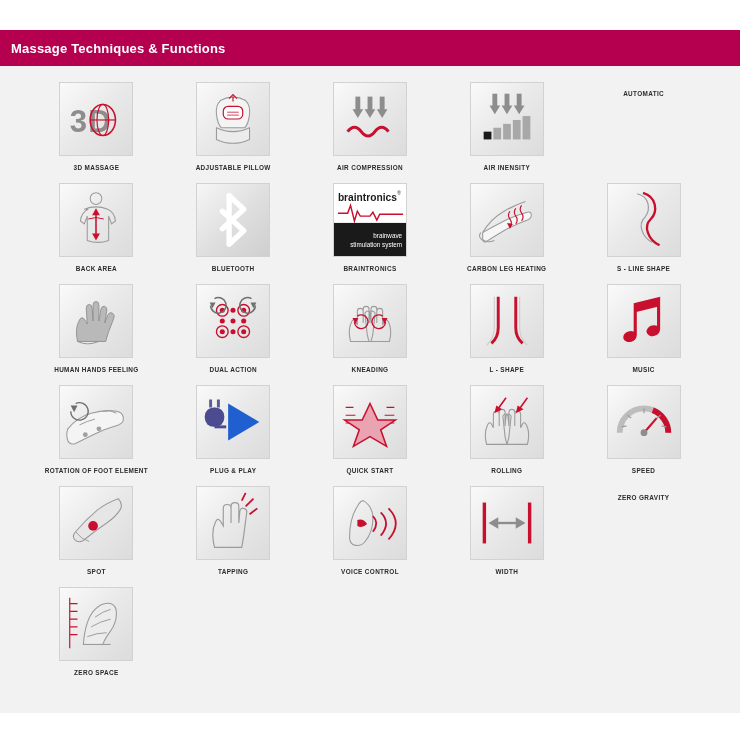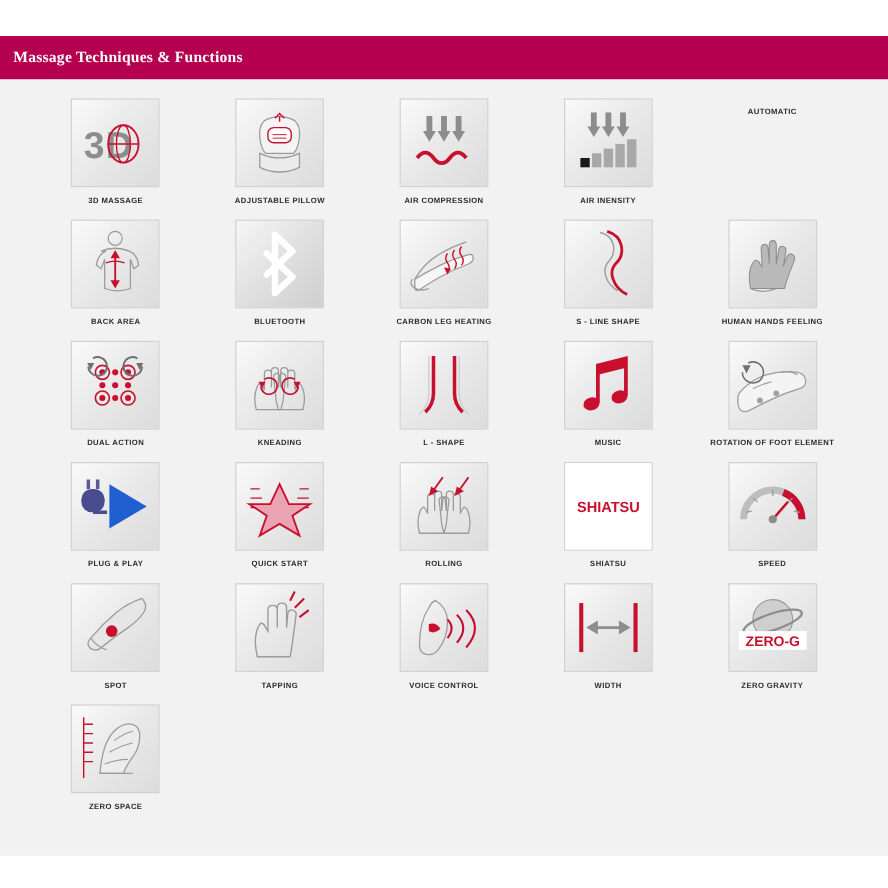--- a/index.html
+++ b/index.html
@@ -36,21 +36,21 @@
     background: #b4004e;
     display: flex;
     align-items: center;
   }
   #header-title {
     color: #ffffff;
     font-size: 13px;
     font-weight: bold;
     letter-spacing: 0.2px;
     padding-left: 11px;
-    font-family: Liberation Serif, serif;
+    font-family: Liberation Sans, sans-serif;
   }
   #grid {
     position: absolute;
     left: 28px;
     top: 52px;
     width: 684px;
     display: flex;
     flex-wrap: wrap;
   }
   .cell {
@@ -186,20 +186,34 @@
 
       <div class="cell">
         <div class="tile bt-tile">
           <svg width="74" height="74" viewBox="0 0 74 74">
             <path d="M33 12 L33 62 L48 48 L26 28 M26 46 L48 26 L33 12" fill="none" stroke="#ffffff" stroke-width="5.5" stroke-linejoin="round" stroke-linecap="round"></path>
           </svg>
         </div>
         <div class="caption">BLUETOOTH</div>
       </div>
 
+      <div class="cell">
+        <div class="tile" style="background:#ffffff; padding:0;">
+          <svg width="74" height="74" viewBox="0 0 74 74">
+            <rect x="0" y="0" width="74" height="74" fill="#ffffff"></rect>
+            <text x="4" y="17" font-family="Liberation Sans, sans-serif" font-size="10.5" font-weight="bold" fill="#1a1a1a">braintronics</text>
+            <text x="65" y="11" font-family="Liberation Sans, sans-serif" font-size="5" fill="#1a1a1a">®</text>
+            <path d="M4 30 h10 l3 -8 l4 16 l3 -10 l3 5 h10 l3 -4 l4 8 l3 -6 h24" fill="none" stroke="#c8102e" stroke-width="1.5"></path>
+            <rect x="0" y="40" width="74" height="34" fill="#1a1a1a"></rect>
+            <text x="70" y="56" text-anchor="end" font-family="Liberation Sans, sans-serif" font-size="6.5" fill="#ffffff">brainwave</text>
+            <text x="70" y="65" text-anchor="end" font-family="Liberation Sans, sans-serif" font-size="6.5" fill="#ffffff">stimulation system</text>
+          </svg>
+        </div>
+        <div class="caption">BRAINTRONICS</div>
+      </div>
 
       <div class="cell">
         <div class="tile">
           <svg width="74" height="74" viewBox="0 0 74 74">
             <path d="M12 50 q8 -14 22 -22 q10 -6 22 -10" fill="none" stroke="#9b9b9b" stroke-width="1.2"></path>
             <path d="M12 50 q10 -6 22 -12 q12 -6 24 -9 q4 -1 4 3 q0 3 -4 5 q-14 5 -26 12 q-10 6 -16 10 q-4 2 -4 -3 z" fill="#f6f6f6" stroke="#9b9b9b" stroke-width="1.1"></path>
             <path d="M10 50 q-3 4 1 7 q6 4 13 1" fill="none" stroke="#9b9b9b" stroke-width="1.1"></path>
             <g stroke="#c8102e" stroke-width="1.2" fill="none">
               <path d="M40 44 q3 -4 0 -8 q-3 -4 0 -8"></path>
               <path d="M46 41 q3 -4 0 -8 q-3 -4 0 -8"></path>
@@ -359,29 +373,20 @@
               <line x1="26" y1="26" x2="36" y2="12"></line>
               <line x1="48" y1="26" x2="58" y2="12"></line>
             </g>
             <polygon points="24,28 26,20 32,24" fill="#c8102e"></polygon>
             <polygon points="46,28 48,20 54,24" fill="#c8102e"></polygon>
           </svg>
         </div>
         <div class="caption">ROLLING</div>
       </div>
 
-      <div class="cell">
-        <div class="tile" style="background:#ffffff;">
-          <svg width="74" height="74" viewBox="0 0 74 74">
-            <rect x="0" y="0" width="74" height="74" fill="#ffffff"></rect>
-            <text x="37" y="42" text-anchor="middle" font-family="Liberation Sans, sans-serif" font-size="12.5" font-weight="bold" fill="#c8102e">SHIATSU</text>
-          </svg>
-        </div>
-        <div class="caption">SHIATSU</div>
-      </div>
 
       <div class="cell">
         <div class="tile">
           <svg width="74" height="74" viewBox="0 0 74 74">
             <path d="M12 48 a25 25 0 0 1 50 0" fill="none" stroke="#bdbdbd" stroke-width="6"></path>
             <path d="M46 25 a25 25 0 0 1 16 23" fill="none" stroke="#c8102e" stroke-width="6"></path>
             <g stroke="#9b9b9b" stroke-width="1.2">
               <line x1="14" y1="42" x2="19" y2="41"></line>
               <line x1="20" y1="30" x2="24" y2="33"></line>
               <line x1="37" y1="23" x2="37" y2="28"></line>
@@ -442,28 +447,20 @@
             <rect x="58.5" y="16" width="3.5" height="42" fill="#c8102e"></rect>
             <line x1="22" y1="37" x2="52" y2="37" stroke="#8d8d8d" stroke-width="2.4"></line>
             <polygon points="18,37 28,31 28,43" fill="#8d8d8d"></polygon>
             <polygon points="56,37 46,31 46,43" fill="#8d8d8d"></polygon>
           </svg>
         </div>
         <div class="caption">WIDTH</div>
       </div>
 
       <div class="cell">
-        <div class="tile">
-          <svg width="74" height="74" viewBox="0 0 74 74">
-            <circle cx="37" cy="30" r="17" fill="#cfcfcf" stroke="#9b9b9b" stroke-width="1"></circle>
-            <ellipse cx="37" cy="32" rx="26" ry="7" fill="none" stroke="#8d8d8d" stroke-width="2" transform="rotate(-18 37 32)"></ellipse>
-            <rect x="8" y="40" width="58" height="16" fill="#ffffff"></rect>
-            <text x="37" y="53" text-anchor="middle" font-family="Liberation Sans, sans-serif" font-size="12" font-weight="bold" fill="#c8102e">ZERO-G</text>
-          </svg>
-        </div>
         <div class="caption">ZERO GRAVITY</div>
       </div>
 
       <div class="cell">
         <div class="tile">
           <svg width="74" height="74" viewBox="0 0 74 74">
             <g stroke="#c8102e" stroke-width="1.2" fill="none">
               <line x1="10" y1="10" x2="10" y2="62"></line>
               <path d="M10 16 h8 M10 24 h8 M10 32 h8 M10 40 h8 M10 48 h8"></path>
             </g>

